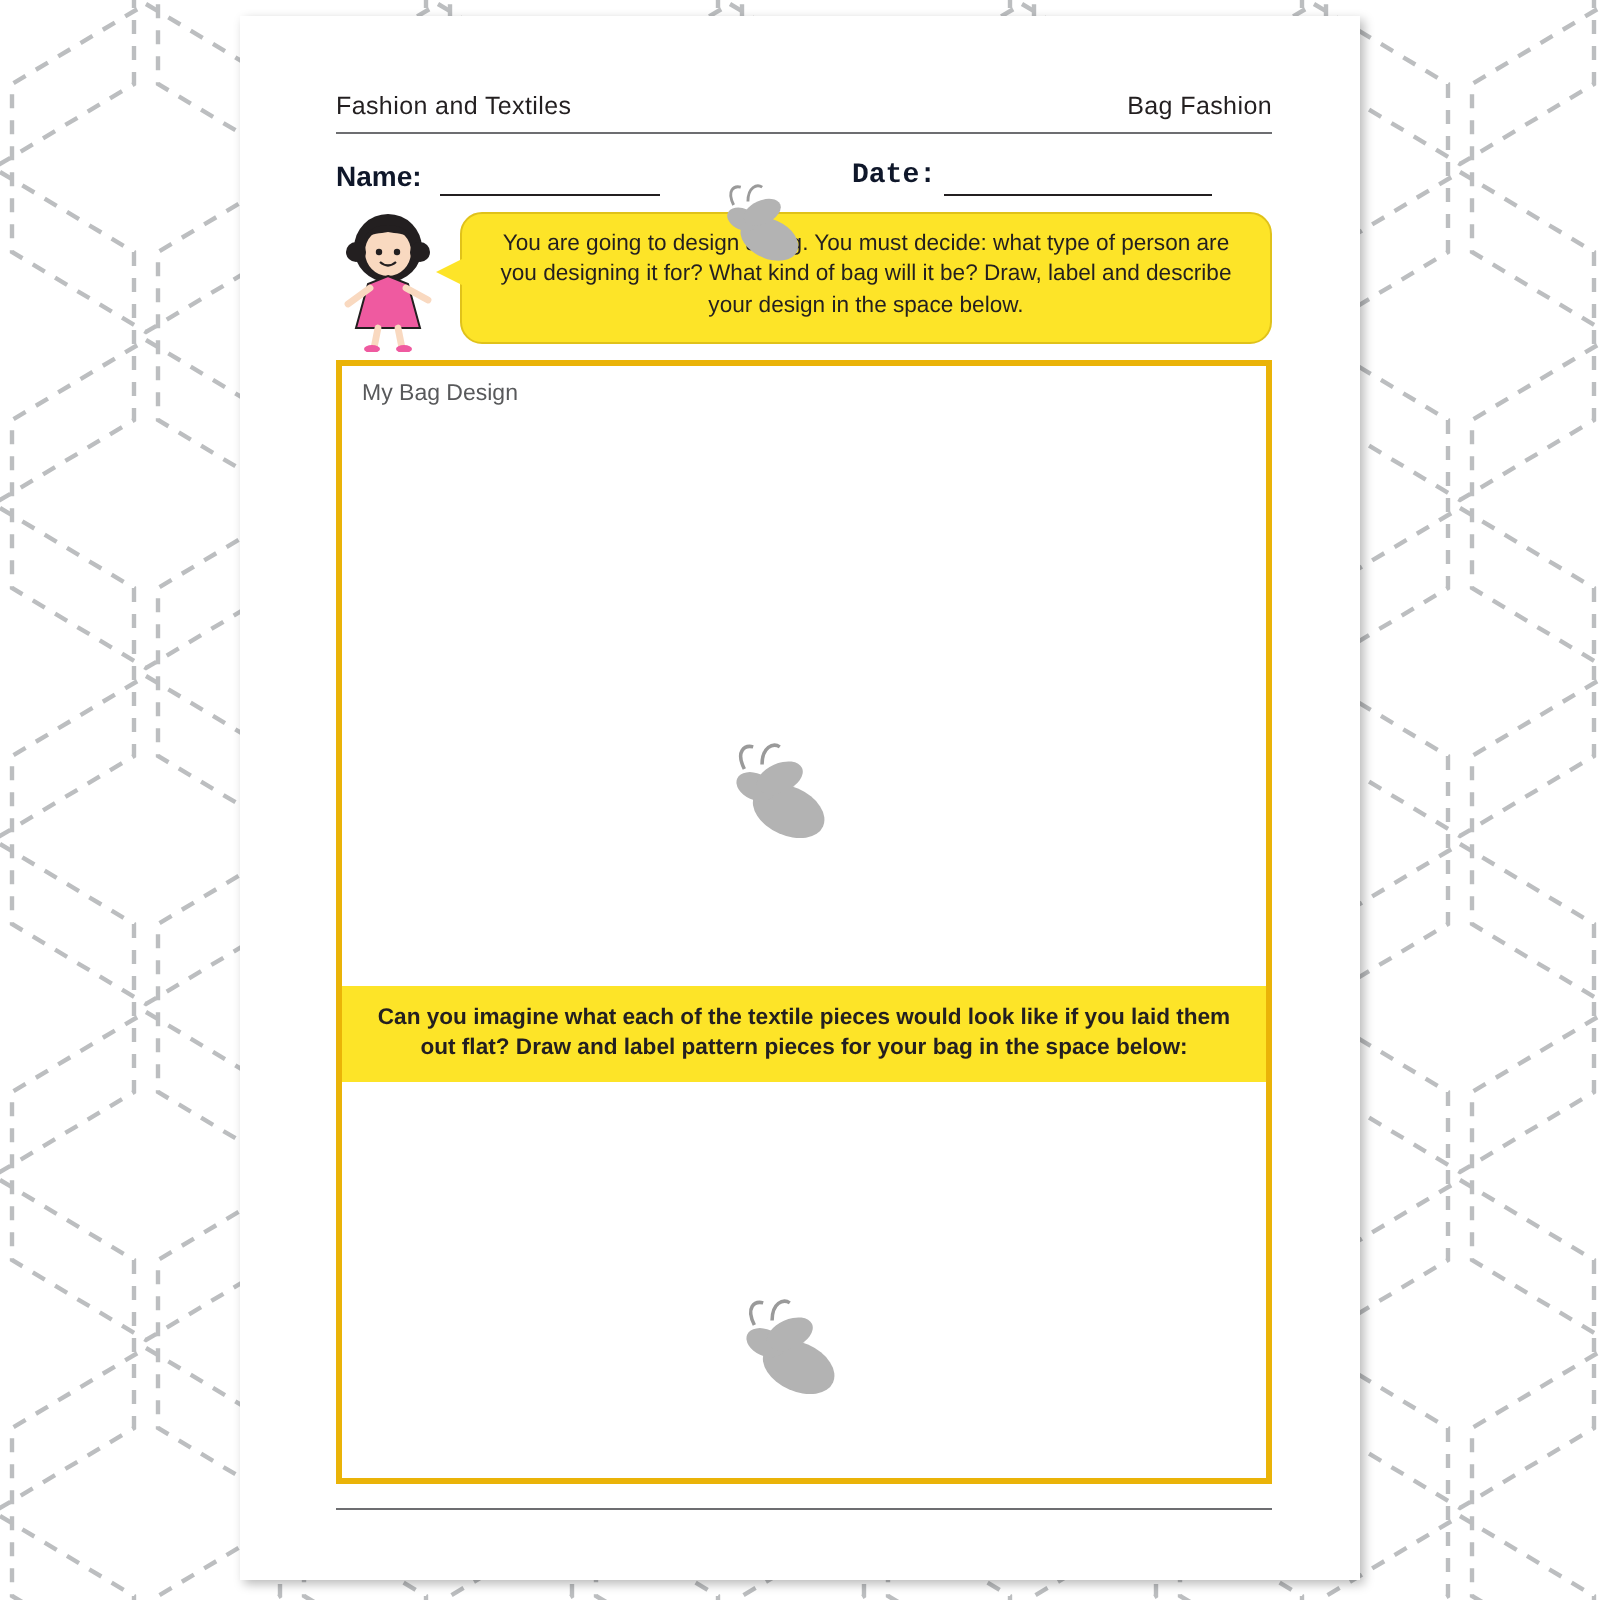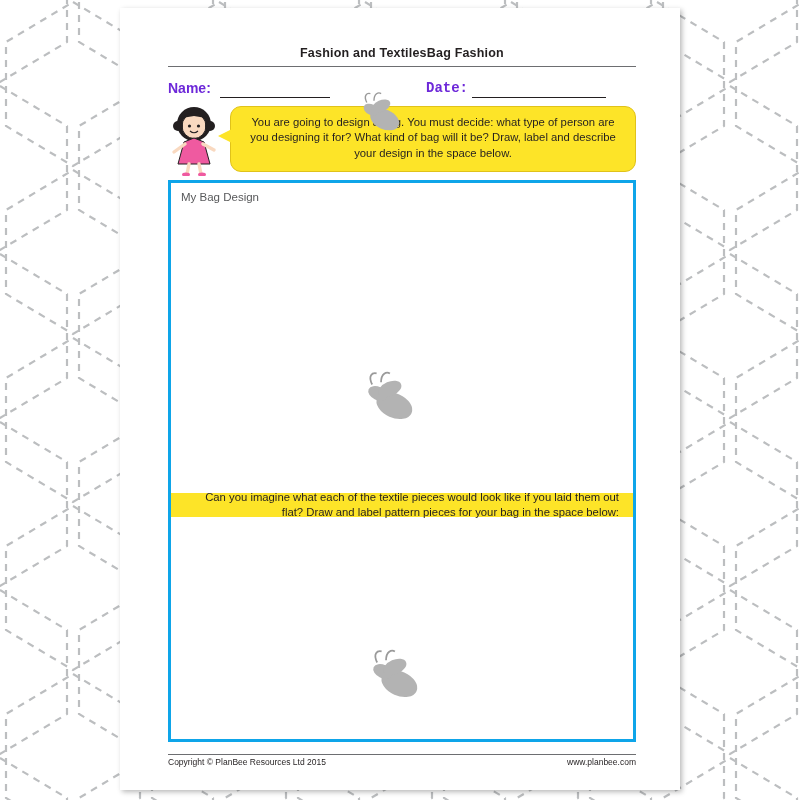--- a/index.html
+++ b/index.html
@@ -40,24 +40,24 @@
     box-shadow: 2px 2px 5px rgba(0,0,0,0.28);
   }
 
   
   .hdr-row {
     position: absolute;
     left: 48px;
     top: 38px;
     width: 468px;
     display: flex;
-    justify-content: center;
+    justify-content: space-between;
     align-items: baseline;
     font-size: 12.5px;
-    font-weight: bold;
+    font-weight: normal;
     color: #231f20;
     letter-spacing: 0.2px;
   }
   .hdr-rule {
     position: absolute;
     left: 48px;
     top: 58px;
     width: 468px;
     height: 1px;
     background: #6d6e71;
@@ -67,21 +67,21 @@
     position: absolute;
     left: 48px;
     top: 72px;
     width: 468px;
     height: 22px;
   }
   .nd-label {
     position: absolute;
     font-size: 14px;
     font-weight: bold;
-    color: #6d28d9;
+    color: #0f172a;
   }
   .nd-line {
     position: absolute;
     height: 1px;
     background: #231f20;
   }
 
   
   #girl {
     position: absolute;
@@ -117,47 +117,48 @@
     border-right: 14px solid #fde428;
   }
 
   
   #work {
     position: absolute;
     left: 48px;
     top: 172px;
     width: 468px;
     height: 562px;
-    border: 3px solid #0ea5e9;
+    border: 3px solid #eab308;
     box-sizing: border-box;
     background: #ffffff;
   }
   #work-title {
     position: absolute;
     left: 10px;
     top: 8px;
     font-size: 11.5px;
     color: #58595b;
   }
   #band {
     position: absolute;
     left: 0;
     top: 310px;
     width: 100%;
-    height: 24px;
+    height: 48px;
     background: #fde428;
     box-sizing: border-box;
     display: flex;
     align-items: center;
     justify-content: center;
-    text-align: right;
+    text-align: center;
     font-size: 11.3px;
     line-height: 1.35;
     color: #231f20;
     padding: 0 14px;
+    font-weight: bold;
   }
 
   
   .ftr-rule {
     position: absolute;
     left: 48px;
     top: 746px;
     width: 468px;
     height: 1px;
     background: #6d6e71;
@@ -327,19 +328,15 @@
         </g>
         <g fill="#b3b3b3">
           <ellipse cx="34" cy="33" rx="17" ry="11" transform="rotate(24 34 33)"></ellipse>
           <ellipse cx="19" cy="22" rx="9" ry="6" transform="rotate(24 19 22)"></ellipse>
           <ellipse cx="30" cy="18" rx="11" ry="6.5" transform="rotate(-24 30 18)"></ellipse>
         </g>
       </svg>
     </div>
 
     <div class="ftr-rule"></div>
-    <div class="ftr-row">
-      <span>Copyright © PlanBee Resources Ltd 2015</span>
-      <span>www.planbee.com</span>
-    </div>
 
   </div>
 </div>
 
 </body></html>

